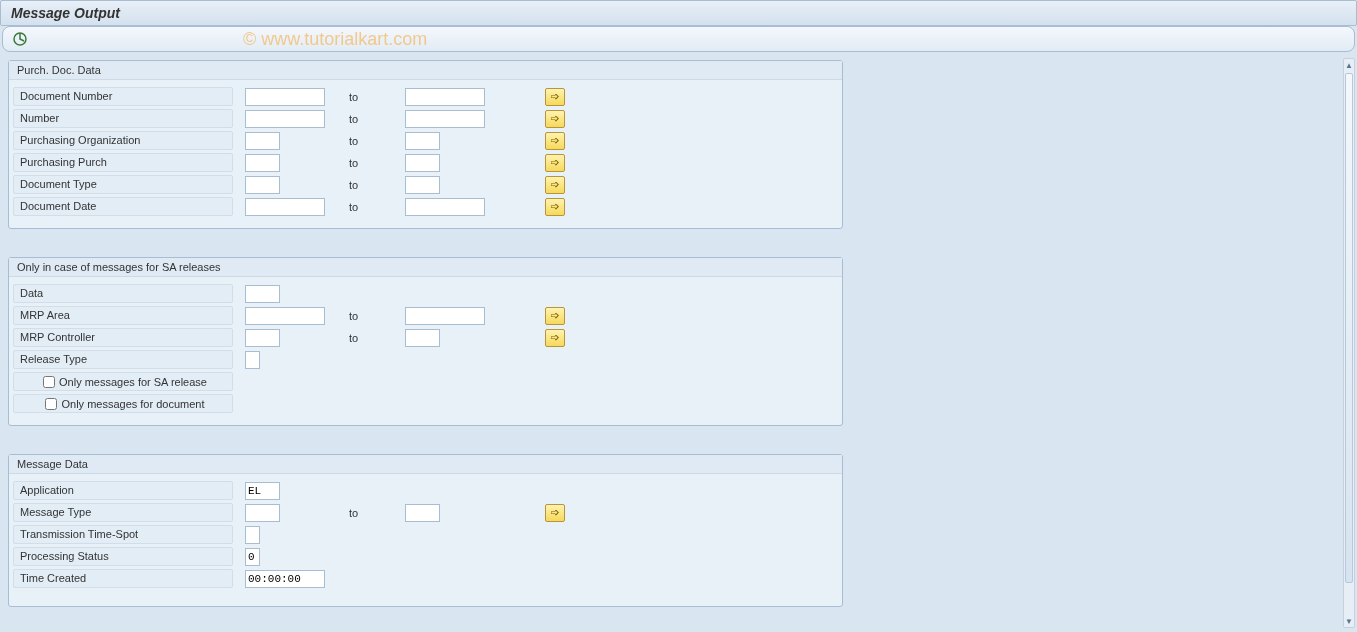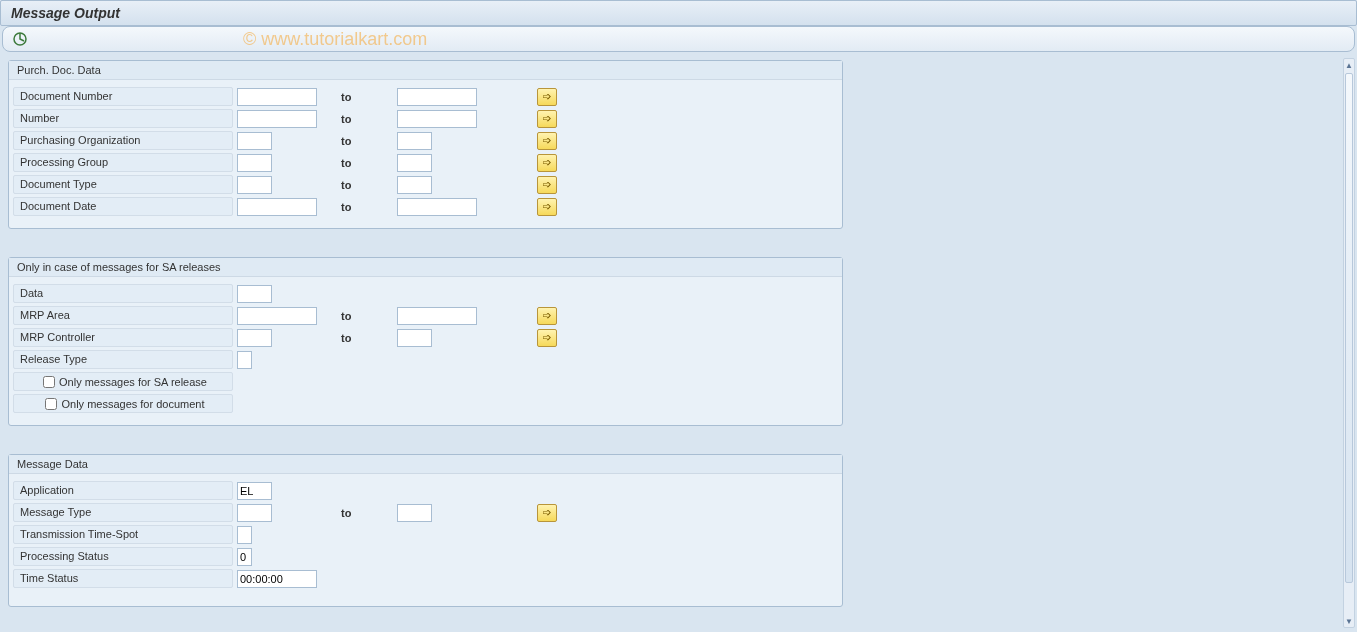--- a/index.html
+++ b/index.html
@@ -78,21 +78,21 @@
     margin-bottom: 1px;
   }
   .label-cell {
     width: 220px;
     padding-left: 6px;
     background: #e3edf6;
     border: 1px solid #d2dde8;
     border-radius: 2px;
     height: 19px;
     line-height: 17px;
-    margin-right: 4px;
+    margin-right: 12px;
     font-size: 11px;
     color: #333;
   }
   .checkbox-cell {
     width: 220px;
     padding-left: 4px;
     background: #e3edf6;
     border: 1px solid #d2dde8;
     border-radius: 2px;
     height: 19px;
@@ -107,29 +107,28 @@
   }
   .checkbox-cell input[type=checkbox]{
     width: 12px; height: 12px;
   }
   .inp {
     height: 18px;
     border: 1px solid #a8bdd2;
     background: #fff;
     font-size: 11px;
     padding: 0 2px;
-    font-family: Liberation Sans, sans-serif;
+    font-family: Liberation Mono, monospace;
   }
   .inp.w80 { width: 80px; }
   .inp.w35 { width: 35px; }
   .inp.w15 { width: 15px; }
   .to-lbl {
     width: 60px;
     padding-left: 4px;
-    font-weight: bold;
   }
   .spacer-from { width: 20px; }
   .multi-btn {
     width: 20px; height: 18px;
     background: linear-gradient(#fff3b0, #f6d95a);
     border: 1px solid #b8953a;
     border-radius: 2px;
     margin-left: 60px;
     display: flex; align-items: center; justify-content: center;
     cursor: pointer;
@@ -208,21 +207,21 @@
       <div class="row">
         <div class="label-cell">Purchasing Organization</div>
         <input class="inp w35" style="">
         <div style="width:65px"></div>
         <div class="to-lbl">to</div>
         <input class="inp w35" style="">
         <div style="width:45px"></div>
         <div class="multi-btn"></div>
       </div>
       <div class="row">
-        <div class="label-cell">Processing Group</div>
+        <div class="label-cell">Purchasing Purch</div>
         <input class="inp w35" style="">
         <div style="width:65px"></div>
         <div class="to-lbl">to</div>
         <input class="inp w35" style="">
         <div style="width:45px"></div>
         <div class="multi-btn"></div>
       </div>
       <div class="row">
         <div class="label-cell">Document Type</div>
         <input class="inp w35" style="">
@@ -304,21 +303,21 @@
       </div>
       <div class="row">
         <div class="label-cell">Transmission Time-Spot</div>
         <input class="inp w15" style="">
       </div>
       <div class="row">
         <div class="label-cell">Processing Status</div>
         <input class="inp w15" value="0" style="">
       </div>
       <div class="row">
-        <div class="label-cell">Time Status</div>
+        <div class="label-cell">Time Created</div>
         <input class="inp w80" value="00:00:00" style="">
       </div>
     </div>
   </div>
 
 </div>
 
 <div class="scroll-track">
   <div class="scroll-up">▲</div>
   <div class="scroll-thumb"></div>

